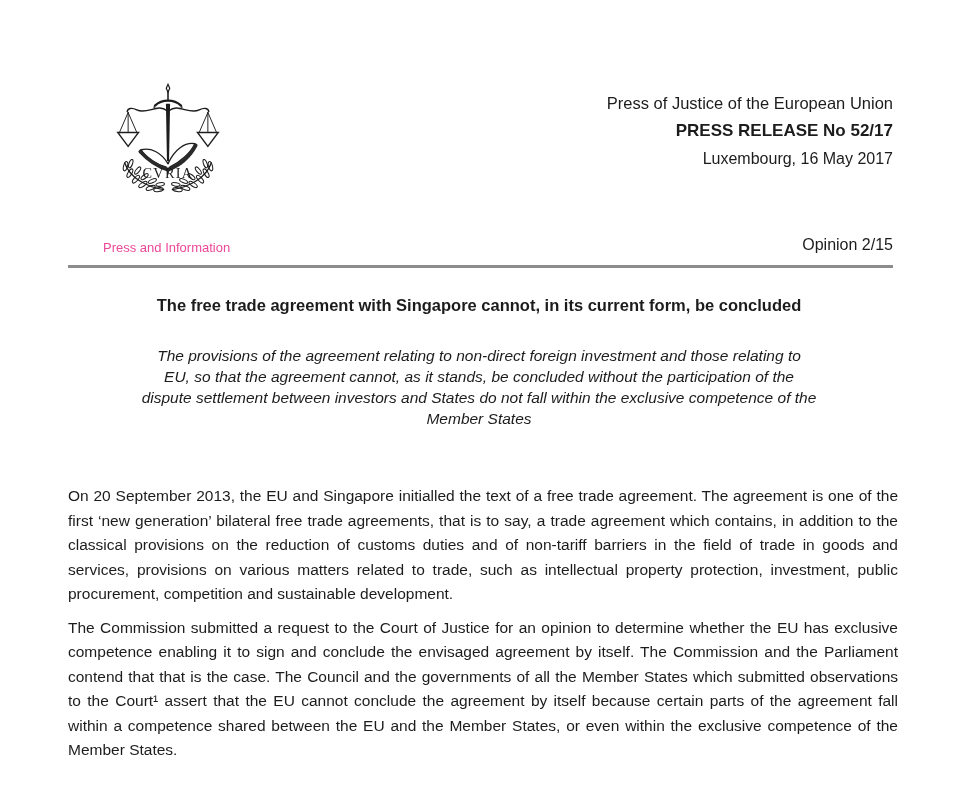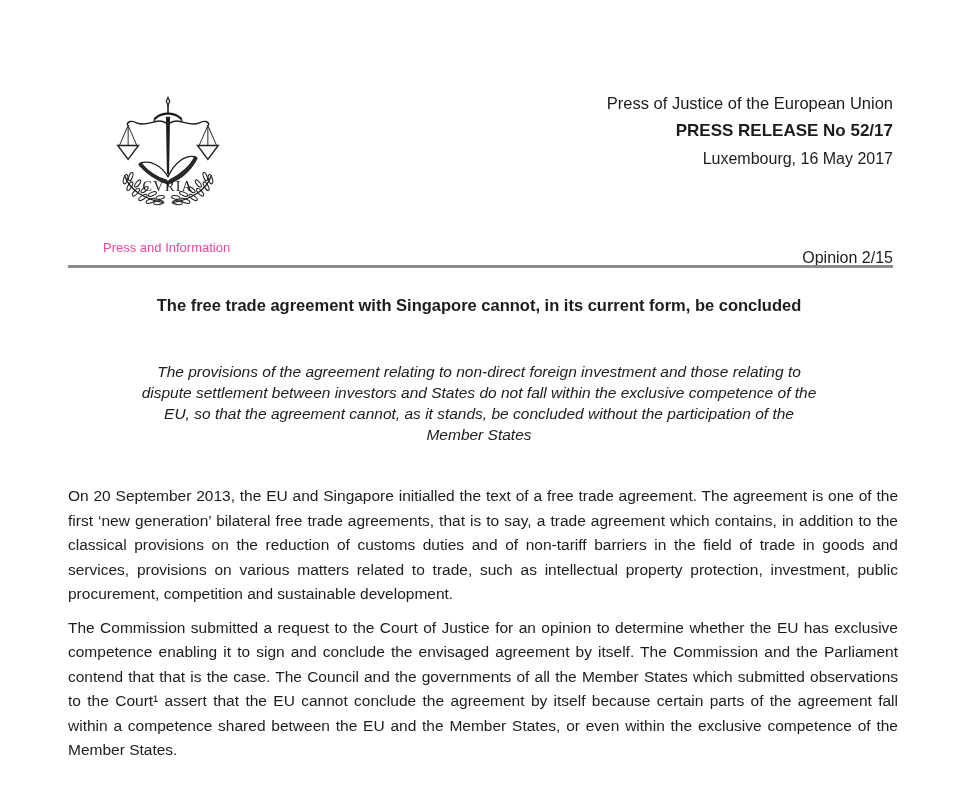--- a/index.html
+++ b/index.html
@@ -6,48 +6,48 @@
   .page {
     position: relative;
     width: 958px;
     height: 792px;
     background: #ffffff;
     color: #1c1c1c;
     font-family: "Liberation Sans", sans-serif;
     overflow: hidden;
   }
   
-  .logo { position: absolute; left: 116px; top: 96px; width: 104px; height: 112px; }
+  .logo { position: absolute; left: 116px; top: 83px; width: 104px; height: 112px; }
   .press-info {
     position: absolute; left: 103px; top: 240px;
     font-size: 13px; line-height: 15px; color: #ec4899;
   }
   
   .header-block {
     position: absolute; top: 89px; right: 65px;
     text-align: right; white-space: nowrap;
   }
   .header-line-1 { font-size: 16.5px; line-height: 28px; }
   .header-line-2 { font-size: 17px; font-weight: 700; line-height: 28px; }
   .header-line-3 { font-size: 16px; line-height: 28px; }
   .case-ref {
     position: absolute; top: 235px; right: 65px;
-    font-size: 16px; line-height: 19px; margin-top: 13px;
+    font-size: 16px; line-height: 19px;
   }
   .rule {
     position: absolute; top: 265px; left: 68px; width: 825px; height: 3px;
     background: #8c8c8c;
   }
   
   .headline {
     position: absolute; top: 294px; left: 64px; width: 830px;
     text-align: center; font-weight: 700; font-size: 16.5px; line-height: 22px;
   }
   .subheadline {
-    position: absolute; top: 361px; left: 64px; width: 830px;
+    position: absolute; top: 345px; left: 64px; width: 830px;
     text-align: center; font-style: italic; font-size: 15.5px; line-height: 21px;
   }
   
   .body-block {
     position: absolute; top: 484px; left: 68px; width: 830px;
     font-size: 15.5px; line-height: 24.5px; text-align: justify;
   }
   .body-para { margin: 0 0 9px 0; }
   .logo svg text { font-family: "Liberation Serif", serif; }
 </style>
@@ -133,22 +133,22 @@
   <div class="case-ref">Opinion 2/15</div>
 
   <div class="rule"></div>
 
   <div class="headline">
     <div>The free trade agreement with Singapore cannot, in its current form, be concluded</div>
   </div>
 
   <div class="subheadline">
     <div>The provisions of the agreement relating to non-direct foreign investment and those relating to</div>
+    <div>EU, so that the agreement cannot, as it stands, be concluded without the participation of the</div>
     <div>dispute settlement between investors and States do not fall within the exclusive competence of the</div>
-    <div>EU, so that the agreement cannot, as it stands, be concluded without the participation of the</div>
     <div>Member States</div>
   </div>
 
   <div class="body-block">
     <p class="body-para">On 20 September 2013, the EU and Singapore initialled the text of a free trade agreement. The agreement is one of the first ‘new generation’ bilateral free trade agreements, that is to say, a trade agreement which contains, in addition to the classical provisions on the reduction of customs duties and of non-tariff barriers in the field of trade in goods and services, provisions on various matters related to trade, such as intellectual property protection, investment, public procurement, competition and sustainable development.</p>
     <p class="body-para">The Commission submitted a request to the Court of Justice for an opinion to determine whether the EU has exclusive competence enabling it to sign and conclude the envisaged agreement by itself. The Commission and the Parliament contend that that is the case. The Council and the governments of all the Member States which submitted observations to the Court¹ assert that the EU cannot conclude the agreement by itself because certain parts of the agreement fall within a competence shared between the EU and the Member States, or even within the exclusive competence of the Member States.</p>
   </div>
 
 </div>
 

